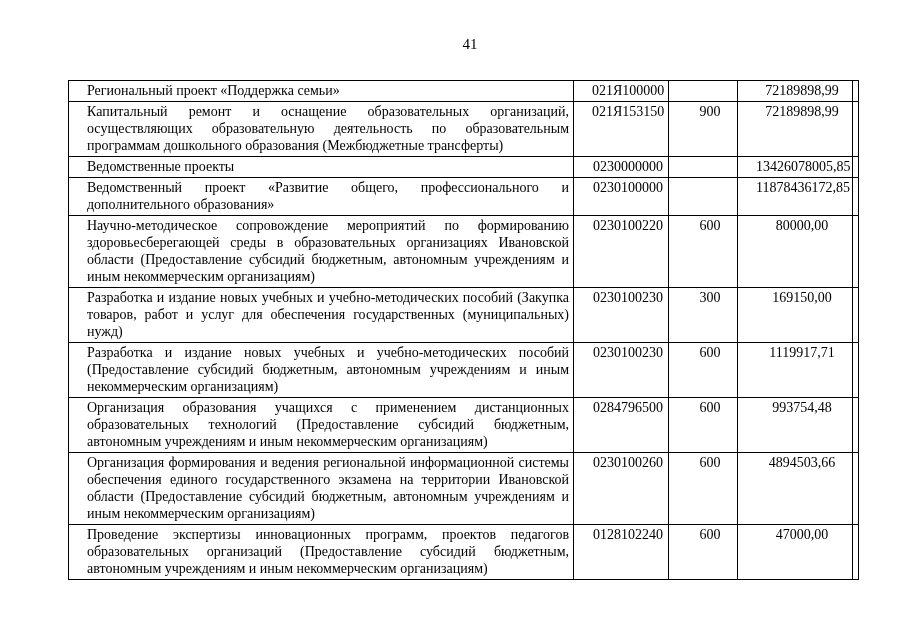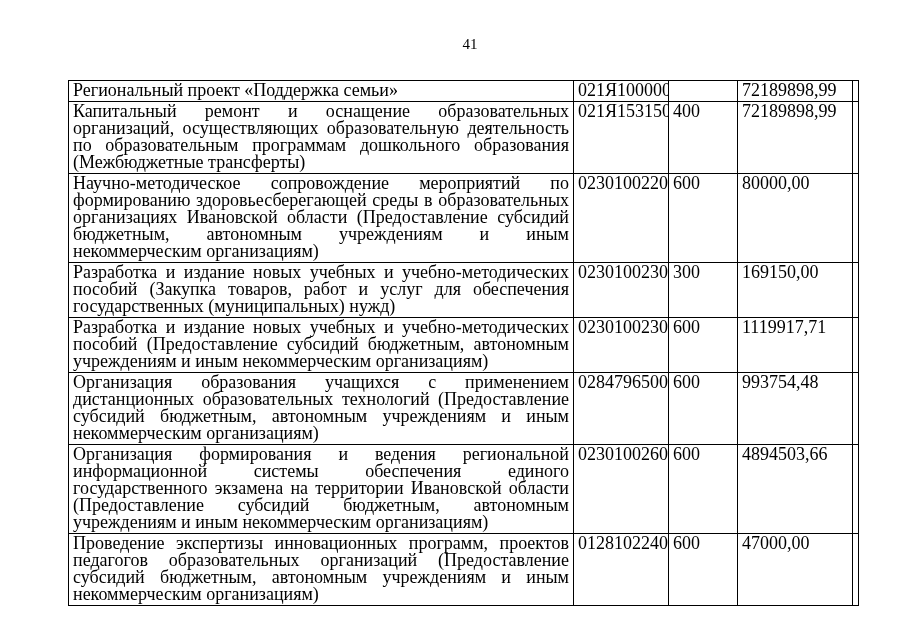--- a/index.html
+++ b/index.html
@@ -28,32 +28,33 @@
     position: absolute;
     left: 68px;
     top: 80px;
     width: 790px;
     border-collapse: collapse;
     table-layout: fixed;
   }
   table.budget-table td {
     border: 1.5px solid #000000;
     vertical-align: top;
-    font-size: 18px;
+    font-size: 14px;
     line-height: 17px;
-    padding: 1px 4px 2px 4px;
+    padding: 1px 4px 2px 18px;
     overflow: hidden;
   }
   td.cell-name {
     text-align: justify;
     text-justify: inter-word;
   }
   td.cell-code,
   td.cell-vr,
   td.cell-amount {
+    text-align: center;
     padding-left: 2px;
     padding-right: 2px;
     white-space: nowrap;
   }
   td.cell-spacer {
     padding: 0;
   }
   col.c-name   { width: 505px; }
   col.c-code   { width: 95px; }
   col.c-vr     { width: 69px; }
@@ -77,22 +78,36 @@
       <tr>
         <td class="cell-name">Региональный проект «Поддержка семьи»</td>
         <td class="cell-code">021Я100000</td>
         <td class="cell-vr"></td>
         <td class="cell-amount">72189898,99</td>
         <td class="cell-spacer"></td>
       </tr>
       <tr>
         <td class="cell-name">Капитальный ремонт и оснащение образовательных организаций, осуществляющих образовательную деятельность по образовательным программам дошкольного образования (Межбюджетные трансферты)</td>
         <td class="cell-code">021Я153150</td>
-        <td class="cell-vr">400</td>
+        <td class="cell-vr">900</td>
         <td class="cell-amount">72189898,99</td>
+        <td class="cell-spacer"></td>
+      </tr>
+      <tr>
+        <td class="cell-name">Ведомственные проекты</td>
+        <td class="cell-code">0230000000</td>
+        <td class="cell-vr"></td>
+        <td class="cell-amount">13426078005,85</td>
+        <td class="cell-spacer"></td>
+      </tr>
+      <tr>
+        <td class="cell-name">Ведомственный проект «Развитие общего, профессионального и дополнительного образования»</td>
+        <td class="cell-code">0230100000</td>
+        <td class="cell-vr"></td>
+        <td class="cell-amount">11878436172,85</td>
         <td class="cell-spacer"></td>
       </tr>
       <tr>
         <td class="cell-name">Научно-методическое сопровождение мероприятий по формированию здоровьесберегающей среды в образовательных организациях Ивановской области (Предоставление субсидий бюджетным, автономным учреждениям и иным некоммерческим организациям)</td>
         <td class="cell-code">0230100220</td>
         <td class="cell-vr">600</td>
         <td class="cell-amount">80000,00</td>
         <td class="cell-spacer"></td>
       </tr>
       <tr>

